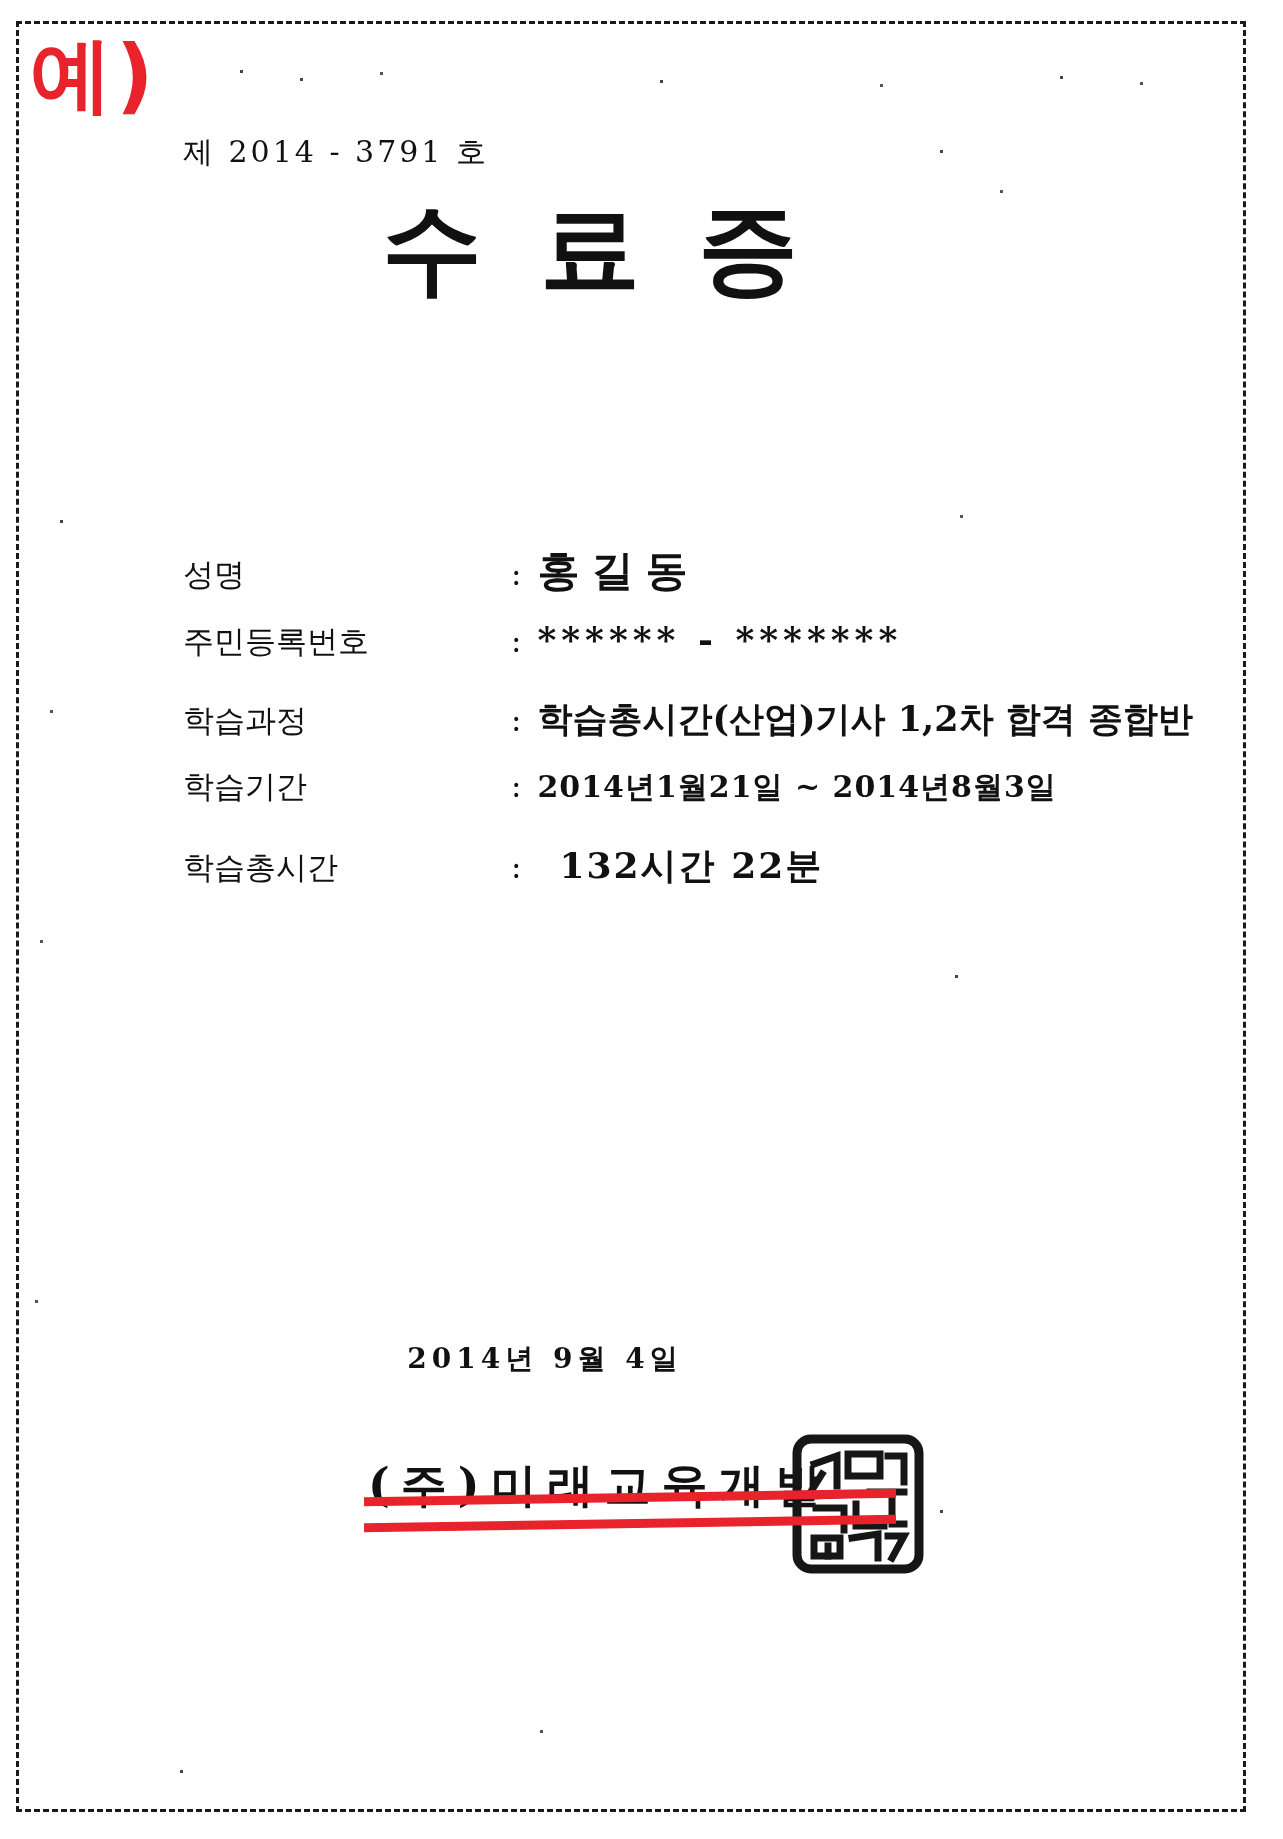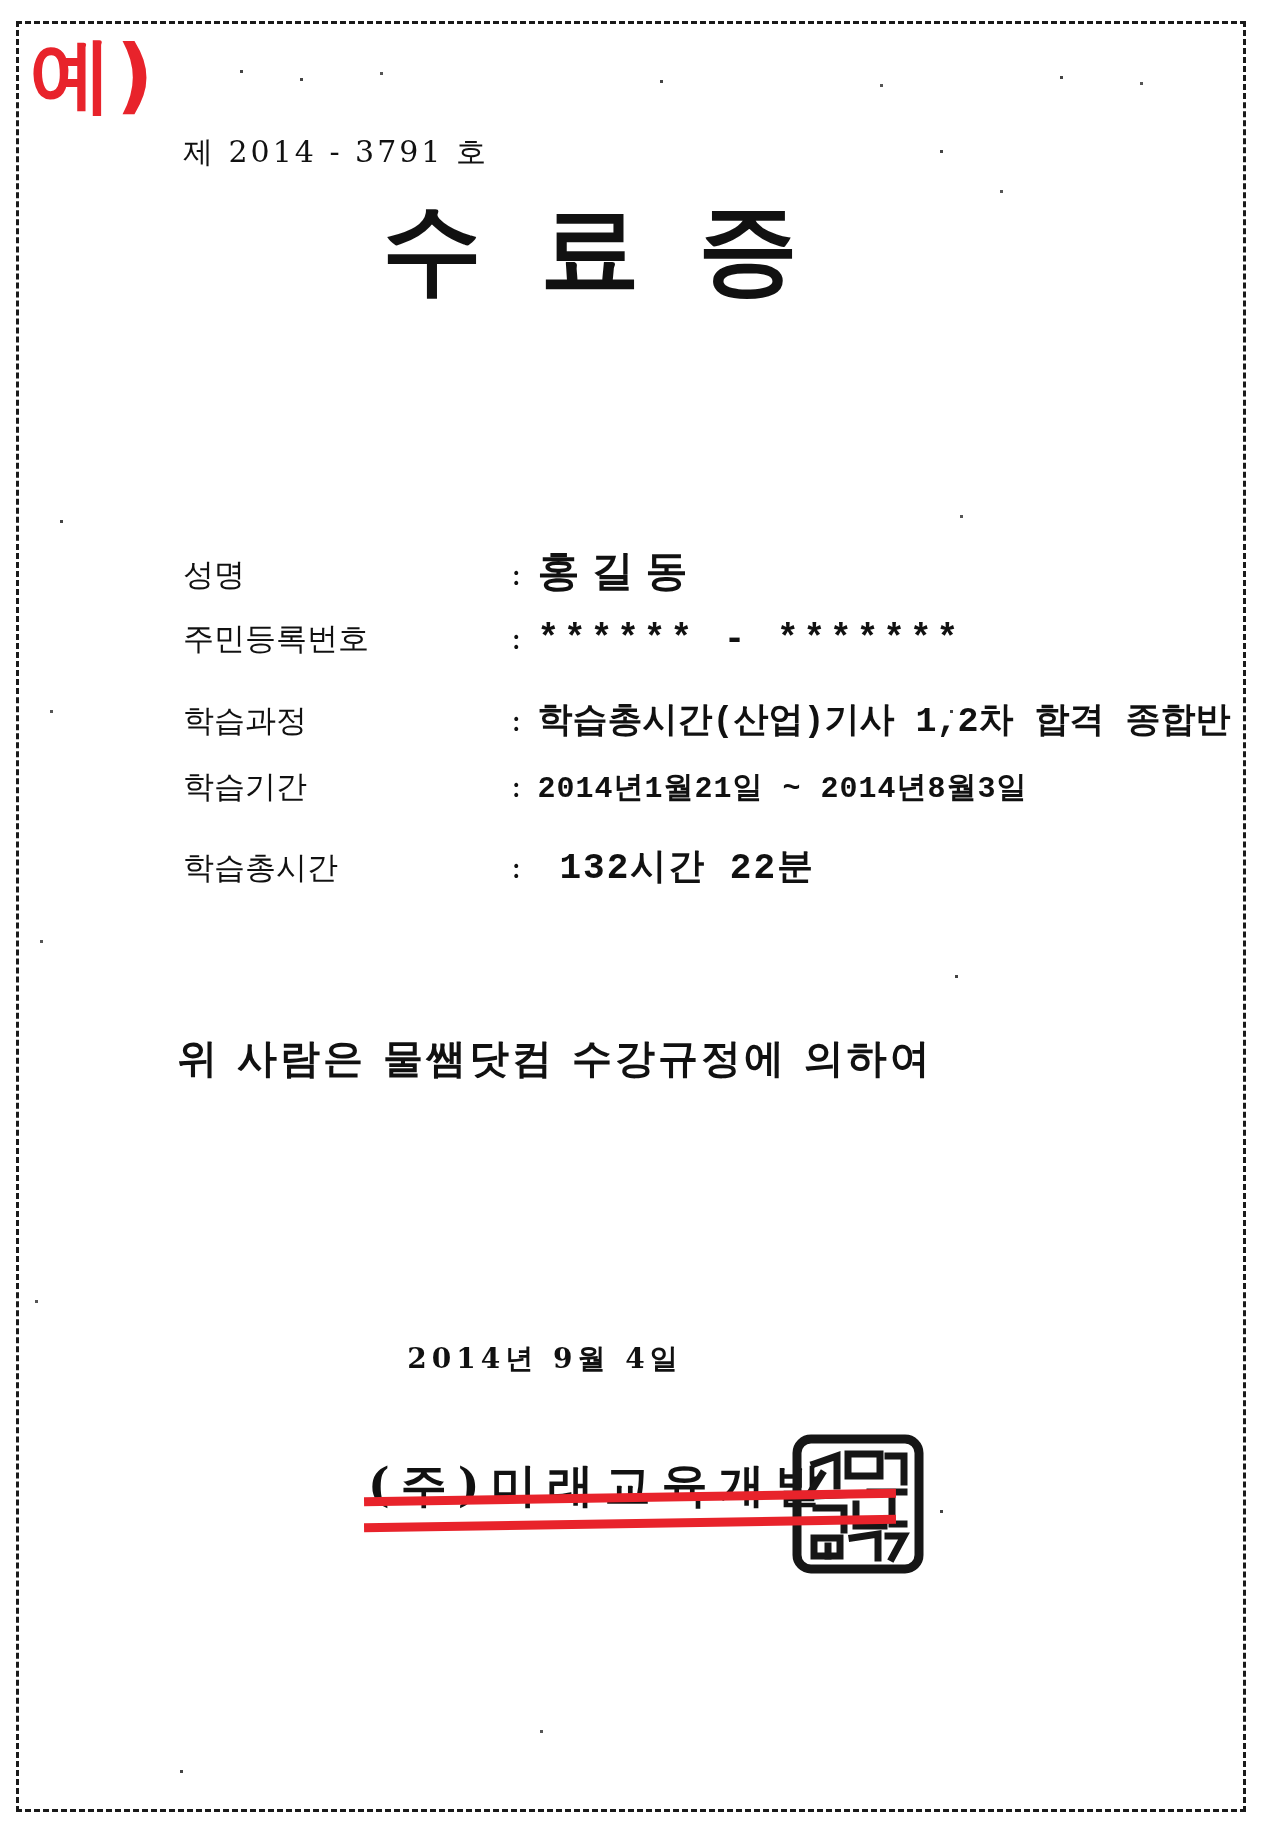--- a/index.html
+++ b/index.html
@@ -33,21 +33,21 @@
   .row-1{top:78px;}
   .row-2{top:156px;}
   .row-3{top:226px;}
   .row-4{top:302px;}
   .field-label{
     display:inline-block;width:320px;font-size:31px;
     text-align:justify;text-align-last:justify;text-justify:inter-character;
     vertical-align:baseline;
   }
   .field-colon{font-size:31px;margin:0 16px 0 8px;}
-  .field-value{font-size:34px;letter-spacing:1px;font-family:Liberation Mono, monospace;}
+  .field-value{font-size:34px;letter-spacing:1px;}
   .value-name{font-size:42px;font-weight:bold;letter-spacing:12px;}
   .value-mask{font-size:36px;font-weight:bold;letter-spacing:5px;}
   .value-course{font-size:35px;font-weight:bold;letter-spacing:0px;}
   .value-period{font-size:30px;font-weight:600;}
   .value-hours{font-size:36px;font-weight:600;letter-spacing:2px;margin-left:22px;}
   .statement{
     position:absolute;left:0;top:1022px;width:1110px;text-align:center;
     font-size:40px;font-weight:bold;line-height:72px;letter-spacing:3px;
   }
   .issue-date{
@@ -107,21 +107,20 @@
     <span class="field-label">학습기간</span><span class="field-colon">:</span><span class="field-value value-period">2014년1월21일 ~ 2014년8월3일</span>
   </div>
 
   <div class="field-row row-4">
     <span class="field-label">학습총시간</span><span class="field-colon">:</span><span class="field-value value-hours">132시간 22분</span>
   </div>
 
 </div>
 
 <div class="statement">
-  <div>위 사람은 물쌤닷컴 수강규정에 의하여</div>
 </div>
 
 <div class="issue-date">2014년 9월 4일</div>
 
 <div class="issuer-line">(주)미래교육개발</div>
 
 <div class="seal">
   <svg width="132" height="140" viewBox="0 0 132 140" xmlns="http://www.w3.org/2000/svg">
     <rect x="5" y="5" width="122" height="130" rx="14" ry="14" fill="none" stroke="#161616" stroke-width="9"></rect>
     <g stroke="#161616" stroke-width="7" fill="none" stroke-linecap="square">

